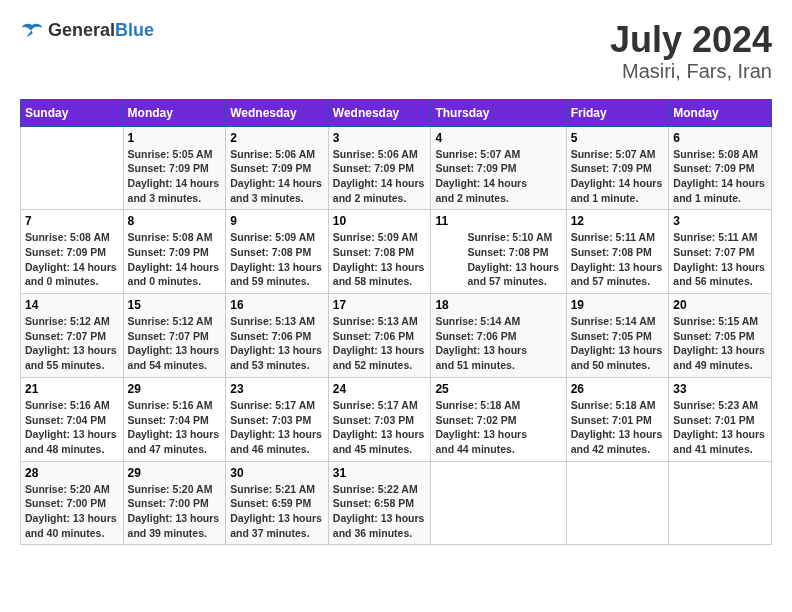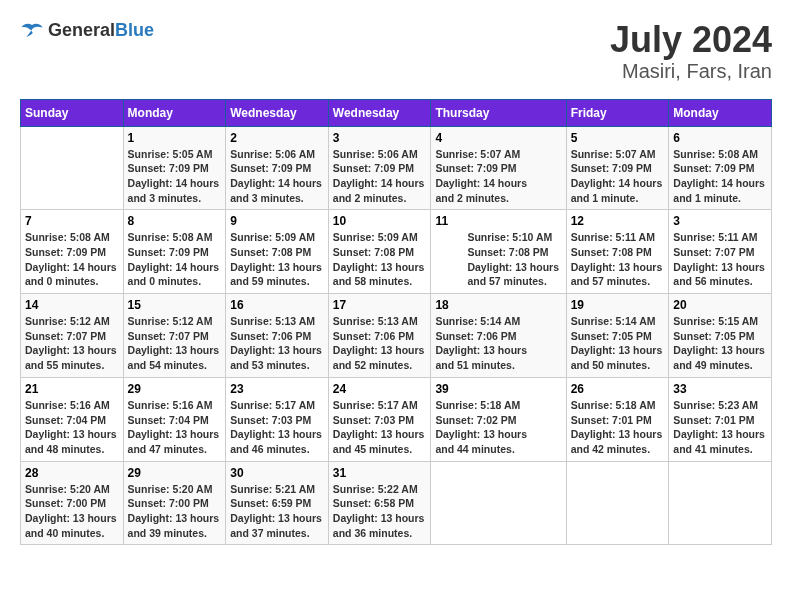--- a/index.html
+++ b/index.html
@@ -290,21 +290,21 @@
 and 46 minutes.</div>
         </td>
         <td>
           <span class="day-number">24</span>
           <div class="day-info" style="white-space: pre-line;">Sunrise: 5:17 AM
 Sunset: 7:03 PM
 Daylight: 13 hours
 and 45 minutes.</div>
         </td>
         <td>
-          <span class="day-number">39</span>
+          <span class="day-number">25</span>
           <div class="day-info" style="white-space: pre-line;">Sunrise: 5:18 AM
 Sunset: 7:02 PM
 Daylight: 13 hours
 and 44 minutes.</div>
         </td>
         <td>
           <span class="day-number">26</span>
           <div class="day-info" style="white-space: pre-line;">Sunrise: 5:18 AM
 Sunset: 7:01 PM
 Daylight: 13 hours

